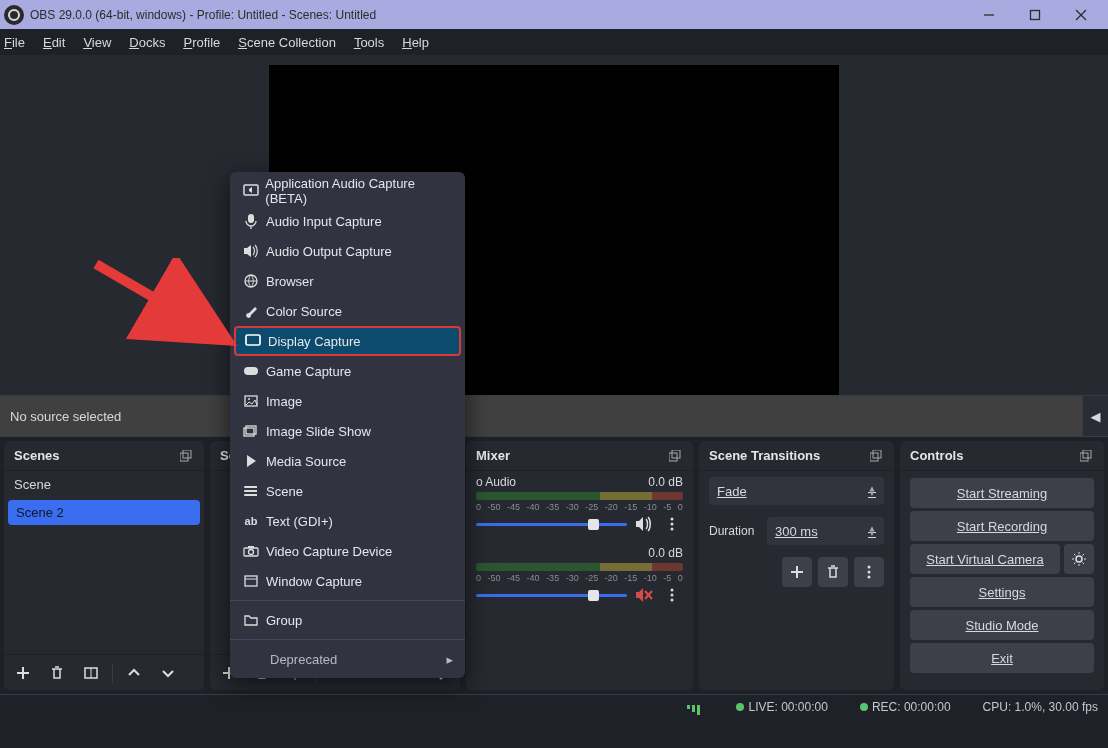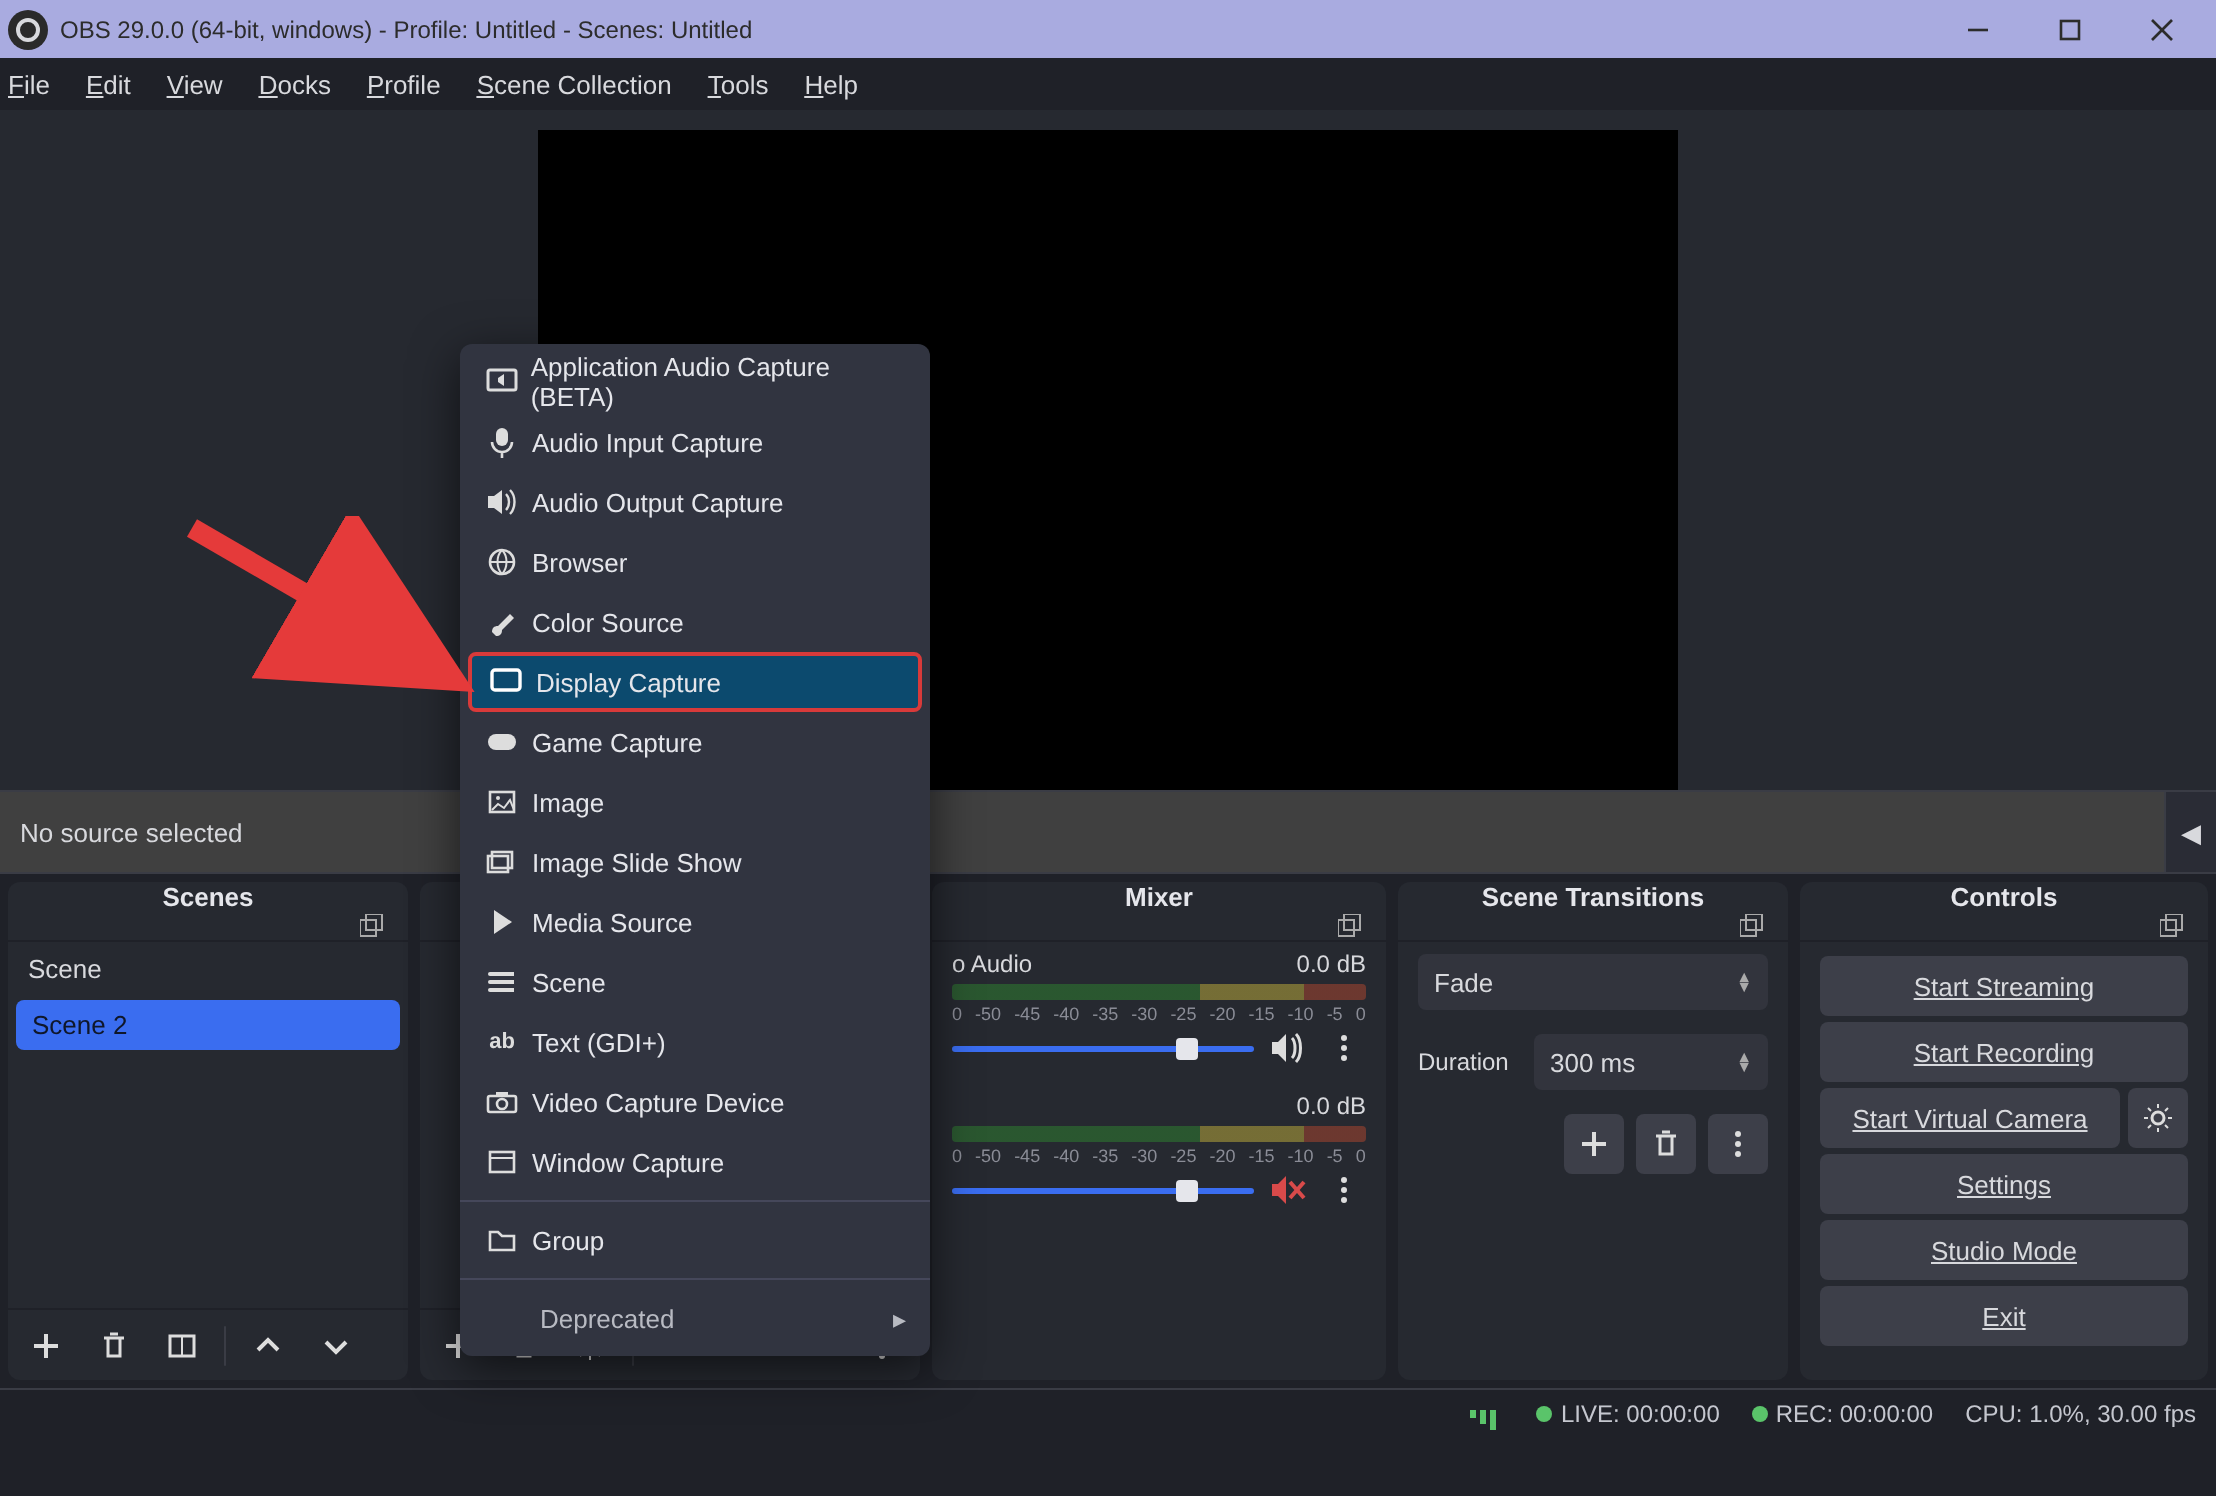--- a/index.html
+++ b/index.html
@@ -16,46 +16,46 @@
 .preview-canvas { width: 570px; height: 330px; background: #000; }
 .no-src-bar { height: 42px; display: flex; align-items: center; padding: 0 10px; background: #404040; border-top: 1px solid #3a3c45; border-bottom: 1px solid #3a3c45; position:relative; }
 .no-src-bar .right-btn { position: absolute; right: 0; top: 0; bottom: 0; width: 26px; background: #2a2c35; display: flex; align-items: center; justify-content: center; border-left:1px solid #3a3c45;}
 .docks { display: flex; height: 257px; gap: 6px; padding: 4px; }
 .dock { background: #262930; border-radius: 6px; display: flex; flex-direction: column; overflow: hidden; }
 .dock.scenes { width: 200px; }
 .dock.sources { width: 250px; }
 .dock.mixer { flex: 1; }
 .dock.trans { width: 195px; }
 .dock.controls { width: 204px; }
-.dock-header { height: 30px; display: flex; align-items: center; padding: 0 10px; font-weight: 600; font-size: 13px; color: #e5e6eb; border-bottom: 1px solid #1f2128; flex-direction: column; }
+.dock-header { height: 30px; display: flex; align-items: center; padding: 0 10px; font-weight: 600; font-size: 13px; color: #e5e6eb; border-bottom: 1px solid #1f2128; }
 .dock-header .popout { margin-left: auto; width: 16px; height: 16px; display:flex; align-items:center; justify-content:center;}
 .dock-body { flex: 1; overflow: hidden; position: relative; }
 .scene-item { padding: 6px 10px; }
 .scene-item.selected { background: #3a6df0; color: #0f172a; border-radius: 4px; margin: 2px 4px; padding: 5px 8px;}
 .dock-toolbar { height: 36px; display: flex; align-items: center; gap: 4px; padding: 0 4px; border-top: 1px solid #1f2128; }
 .tbtn { width: 30px; height: 30px; display: flex; align-items: center; justify-content: center; border-radius: 4px; color:#d8d9dd;}
 .tbtn.sep { width: 1px; background: #3a3c45; height: 20px; margin: 0 2px; }
 .mixer-ch { padding: 4px 10px; }
 .mixer-ch .ch-row { display: flex; align-items: center; justify-content: space-between; font-size: 12px;}
 .meter-bg { height: 8px; margin-top: 3px; background: linear-gradient(to right, #2f8f2f 0%, #2f8f2f 60%, #d6c13c 60%, #d6c13c 85%, #c24a2e 85%, #c24a2e 100%); opacity:0.45; border-radius: 2px; }
 .meter-scale { display: flex; justify-content: space-between; font-size: 9px; color: #8a8c96; margin-top: 2px; }
 .slider-row { display: flex; align-items: center; gap: 8px; margin-top: 4px; }
 .slider-track { height: 3px; background: #3a6df0; flex: 1; position: relative; border-radius: 2px;}
 .slider-thumb { position: absolute; right: 28px; top: -4px; width: 11px; height: 11px; background: #e5e6eb; border-radius: 2px; }
 .trans-row { display: flex; gap: 6px; padding: 6px 10px; align-items: center; }
 .trans-row label { width: 52px; font-size: 12px;}
-.sel { flex: 1; height: 28px; background: #32343d; border-radius: 4px; display: flex; align-items: center; padding: 0 8px; font-size: 13px;}
+.sel { flex: 1; height: 28px; background: #32343d; border-radius: 4px; display: flex; align-items: center; padding: 0 8px; font-size: 13px; text-decoration: underline;}
 .sel .chev { margin-left: auto; display:flex; flex-direction:column; line-height:5px; font-size:8px; color:#aaa;}
 .btn-row { display: flex; gap: 6px; justify-content: flex-end; padding: 0 10px; margin-top: 6px;}
 .mini-btn { width: 30px; height: 30px; background: #3d3f49; border-radius: 4px; display: flex; align-items: center; justify-content: center; }
 .ctrl-btn { margin: 3px 10px; height: 30px; background: #3d3f49; border-radius: 4px; display: flex; align-items: center; justify-content: center; font-size: 13px; text-decoration: underline; }
 .vcam-row { display: flex; margin: 3px 10px; gap: 4px;}
 .vcam-row .ctrl-btn { flex: 1; margin: 0;}
 .vcam-row .gear { width: 30px; background: #3d3f49; border-radius: 4px; display:flex; align-items:center; justify-content:center;}
-.statusbar { height: 24px; display: flex; align-items: center; gap: 16px; justify-content: flex-end; padding: 0 10px; font-size: 12px; color: #c5c7cf; border-top: 1px solid #3a3c45;}
+.statusbar { height: 24px; display: flex; align-items: center; gap: 32px; justify-content: flex-end; padding: 0 10px; font-size: 12px; color: #c5c7cf; border-top: 1px solid #3a3c45;}
 .status-dot { width: 8px; height: 8px; border-radius: 50%; background: #5ac46a; display: inline-block; margin-right: 4px;}
 .status-dot.rec { background: #5ac46a;}
 .status-bars { display: inline-flex; gap: 2px; margin-right: 4px;}
 .status-bars span { width: 3px; background: #5ac46a; display: inline-block;}
 .context-menu { position: absolute; left: 230px; top: 172px; width: 235px; background: #313440; border-radius: 6px; padding: 4px 0; box-shadow: 0 6px 24px rgba(0,0,0,0.6); z-index: 50;}
 .cm-item { height: 30px; display: flex; align-items: center; padding: 0 12px; gap: 6px; font-size: 13px; color: #e5e6eb;}
 .cm-item.highlight { background: #0c4a6e; margin: 0 4px; border-radius: 4px; border: 2px solid #d83a3a; padding: 0 8px;}
 .cm-item .icon { width: 18px; display: flex; justify-content: center; color: #e5e6eb;}
 .cm-item.deprecated { padding-left: 40px; color: #b8bac2;}
 .cm-item .arrow-r { margin-left: auto;}

